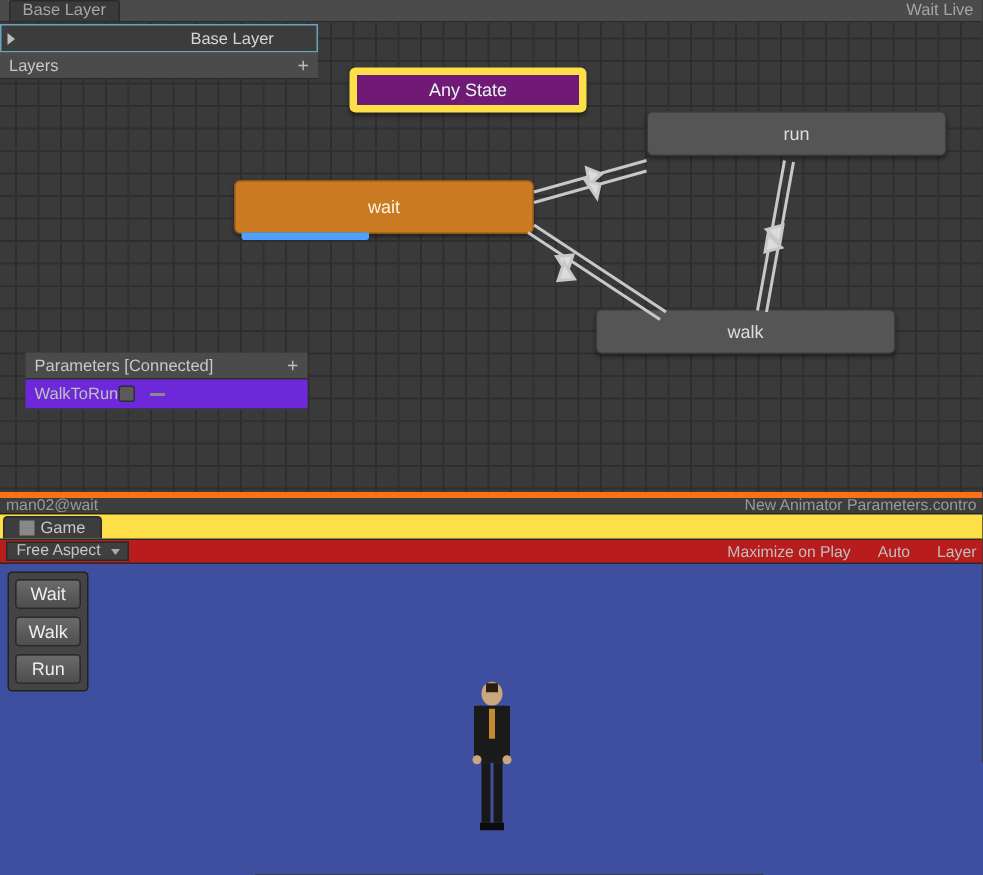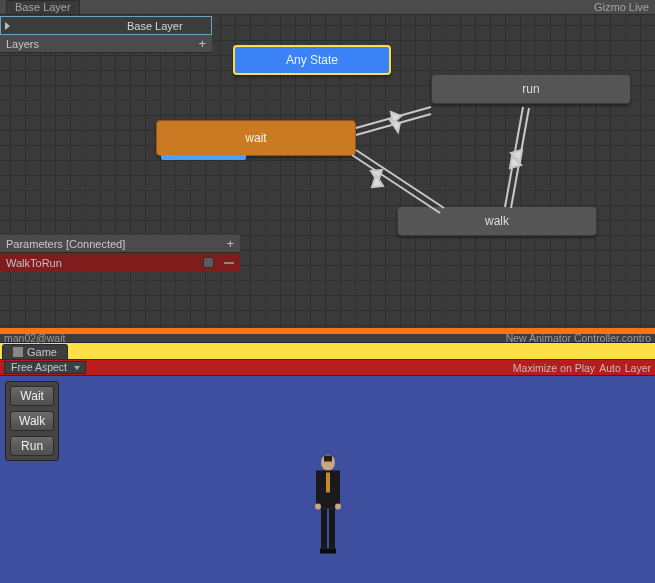--- a/index.html
+++ b/index.html
@@ -36,75 +36,75 @@
     padding: 0 6px; border-bottom: 1px solid #2a2a2a;
   }
   .plus { font-size: 13px; line-height: 10px; cursor: pointer; color:#bdbdbd; }
   .layer-item {
     background: #3c3c3c; border: 1px solid #6aa3c2; height: 19px; display: flex; align-items: center;
     color: #d6d6d6; padding: 0 0 0 4px; margin-top: 1px;
   }
   .layer-item .play-tri { width:0;height:0;border-top:4px solid transparent;border-bottom:4px solid transparent;border-left:5px solid #bdbdbd; margin-right:4px;}
   .layer-item span { flex:1; text-align:center; padding-right: 14px;}
 
-  .param-block { position:absolute; left:0; top:220px; width:240px; }
+  .param-block { position:absolute; left:17px; top:220px; width:188px; }
   .param-row {
-    background: #7f1d1d; height: 20px; display: flex; align-items: center; justify-content: space-between;
+    background: #6d28d9; height: 20px; display: flex; align-items: center; 
     padding: 0 6px; border-bottom: 1px solid #3a3a3a;
   }
   .param-row .name { color:#c0c0c0; }
   .param-row .ctrls { display:flex; align-items:center; gap:10px; }
   .chk { width:11px; height:11px; background:#5a5a5a; border:1px solid #2e2e2e; border-radius:2px; display:inline-block; }
   .minus { width:10px; height:2px; background:#8a8a8a; display:inline-block; }
 
   
   .node {
     position:absolute; height:30px; border-radius:4px; display:flex; align-items:center; justify-content:center;
     font-size:12px; box-shadow: 0 2px 3px rgba(0,0,0,.4);
   }
-  .node-any { background:#3b82f6; color:#e8f4f3; border:2px solid #fde047; }
+  .node-any { background:#701a75; color:#e8f4f3; border:5px solid #fde047; }
   .node-state { background:#555; color:#ddd; border:1px solid #3a3a3a; }
   .node-default { background:#c97a22; color:#fff3e2; border:1px solid #915617; }
   .node-default::after {
     content:""; position:absolute; left:4px; bottom:-5px; width:85px; height:5px; background:#4da0ff;
     border-radius:0 0 2px 2px;
   }
   .node-default-wrap { height:36px; }
 
   
-  .pathbar { height:14px; background:#3d3d3d; display:flex; justify-content:space-between; align-items:center; padding:0 4px; color:#9a9a9a; font-size:10.5px; border-top:6px solid #f97316; }
+  .pathbar { height:14px; background:#3d3d3d; display:flex; justify-content:space-between; align-items:center; padding:0 4px; color:#9a9a9a; font-size:10.5px; border-top:4px solid #f97316; }
 
   
   .game-panel { flex:1; display:flex; flex-direction:column; border-top:2px solid #242424; }
   .game-tabs { height:17px; background:#fde047; display:flex; align-items:flex-end; padding-left:2px; border-bottom:1px solid #2a2a2a;}
   .game-tab { background:#3d3d3d; border:1px solid #2a2a2a; border-bottom:none; border-radius:3px 3px 0 0; padding:1px 10px; display:flex; align-items:center; gap:4px; color:#c8c8c8;}
   .game-tab .cube { width:10px;height:10px; background:#888; display:inline-block;}
   .game-toolbar { height:16px; background:#b91c1c; display:flex; align-items:center; justify-content:space-between; padding:0 4px; border-bottom:1px solid #2a2a2a;}
   .aspect { background:#3f3f3f; border:1px solid #2b2b2b; padding:0 18px 0 6px; height:13px; line-height:11px; position:relative; color:#c6c6c6; font-size:10.5px;}
   .aspect::after { content:""; position:absolute; right:5px; top:4px; width:0;height:0;border-left:3px solid transparent;border-right:3px solid transparent;border-top:4px solid #aaa;}
-  .right-tools { display:flex; gap:4px; color:#bfbfbf; font-size:10.5px;margin-left:16px;}
+  .right-tools { display:flex; gap:18px; color:#bfbfbf; font-size:10.5px;margin-left:16px;}
 
   .viewport { flex:1; background:#3f4f9f; position:relative; }
 
   .play-buttons { position:absolute; left:5px; top:5px; display:flex; flex-direction:column; gap:5px; background:#444; padding:4px; border:1px solid #222; border-radius:3px;}
   .play-btn { background:linear-gradient(#6a6a6a,#4e4e4e); border:1px solid #2a2a2a; border-radius:3px; color:#eee; padding:2px 8px; font-size:12px; cursor:pointer;}
 
   
   .character { position:absolute; left:50%; top:50%; transform:translate(-50%,-25%); }
 </style>
 </head>
 <body>
 
 <div class="root">
   <div class="animator">
     <div class="animator-topbar">
       <div class="tab-strip">
         <span class="tab">Base Layer</span>
       </div>
-      <span>Gizmo Live</span>
+      <span>Wait Live</span>
     </div>
 
     <div class="animator-body">
       <div class="grid"></div>
 
       <div class="node node-any" style="left:233px; top:30px; width:158px;">Any State</div>
       <div class="node node-state" style="left:431px; top:59px; width:200px;">run</div>
       <div class="node node-default node-default-wrap" style="left:156px; top:105px; width:200px;">wait</div>
       <div class="node node-state" style="left:397px; top:191px; width:200px;">walk</div>
 
@@ -149,21 +149,21 @@
           <span class="ctrls">
               <span class="chk"></span>
               <span class="minus"></span>
             </span>
         </div>
       </div>
     </div>
 
     <div class="pathbar">
       <span>man02@wait</span>
-      <span>New Animator Controller.contro</span>
+      <span>New Animator Parameters.contro</span>
     </div>
   </div>
 
   <div class="game-panel">
     <div class="game-tabs">
       <div class="game-tab">
         <span class="cube"></span>
         <span>Game</span>
       </div>
     </div>

